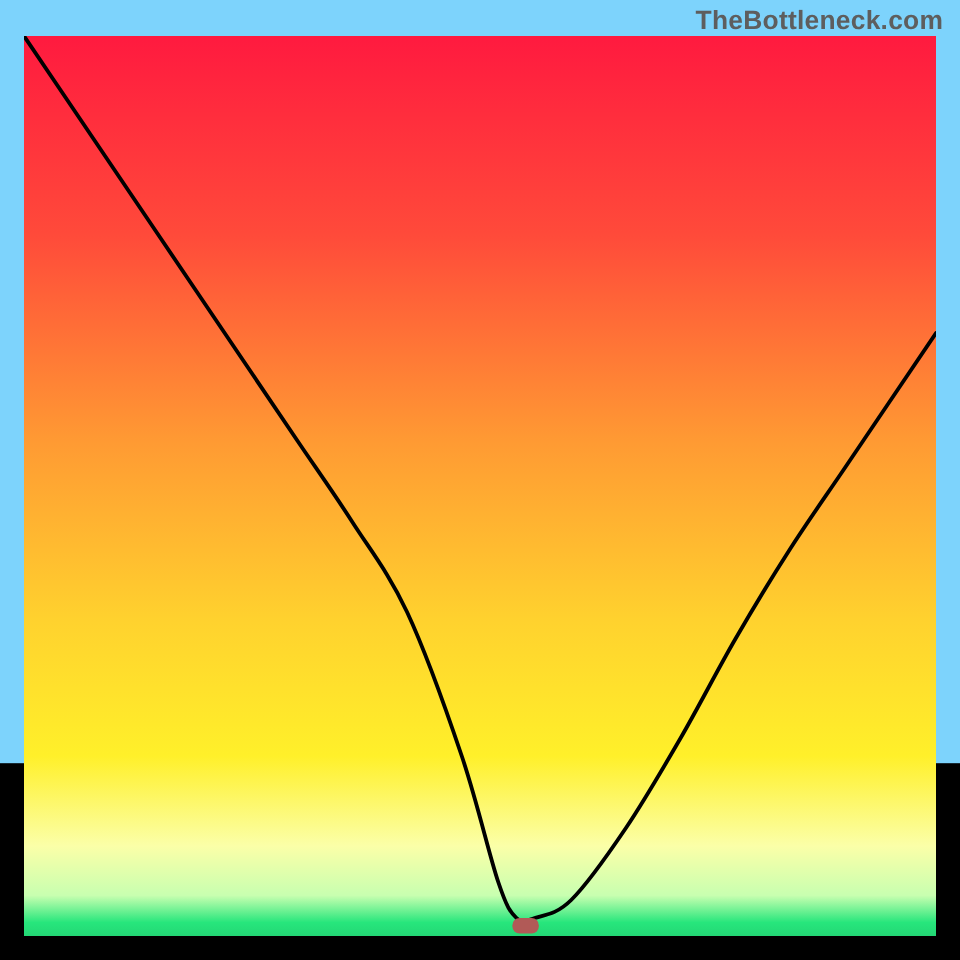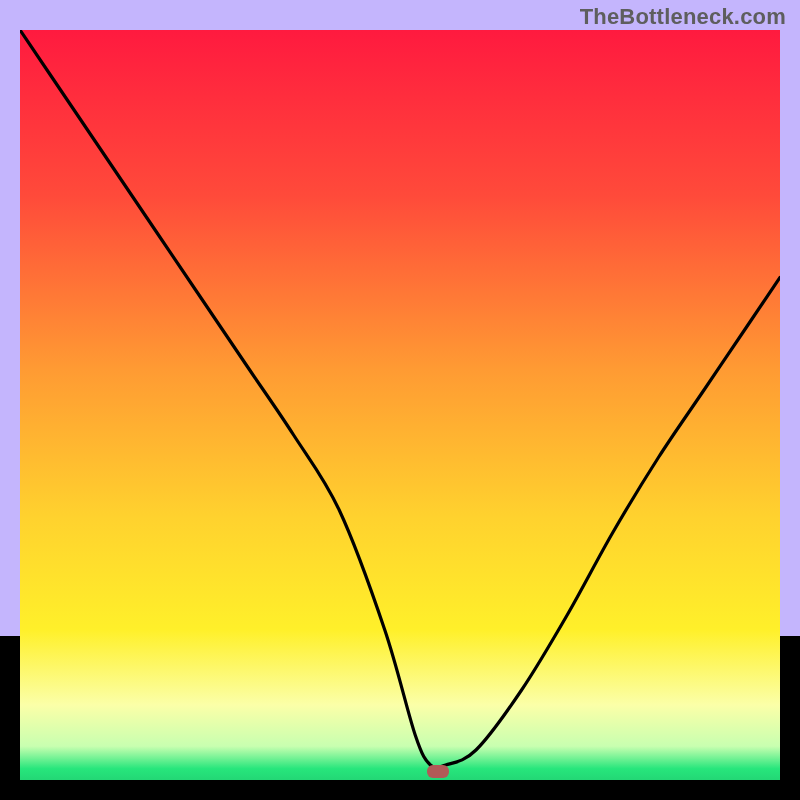--- a/index.html
+++ b/index.html
@@ -10,21 +10,21 @@
     background: #000000;
     overflow: hidden;
     font-family: Arial, Helvetica, sans-serif;
   }
   .frame {
     position: absolute;
     left: 0;
     top: 0;
     width: 800px;
     height: 636px;
-    background: #c4b5fd;
+    background: #7dd3fc;
   }
   .watermark {
     position: absolute;
     top: 4px;
     right: 14px;
     font-size: 22px;
     font-weight: 600;
     color: #5e5e5e;
     letter-spacing: 0.2px;
   }

